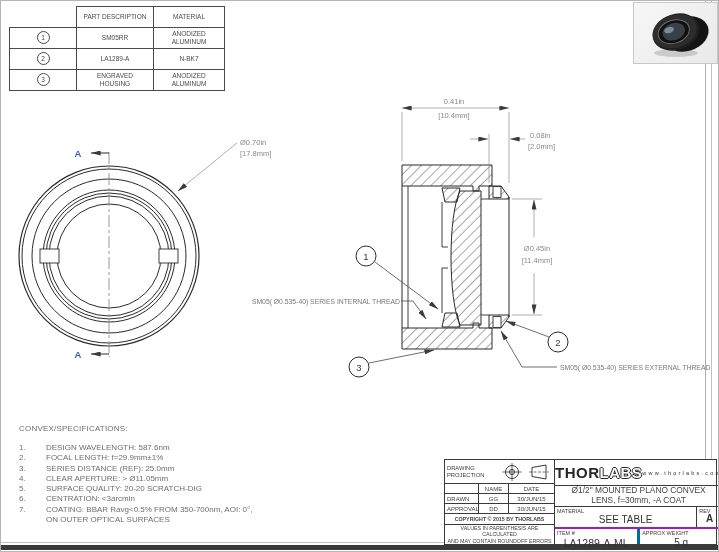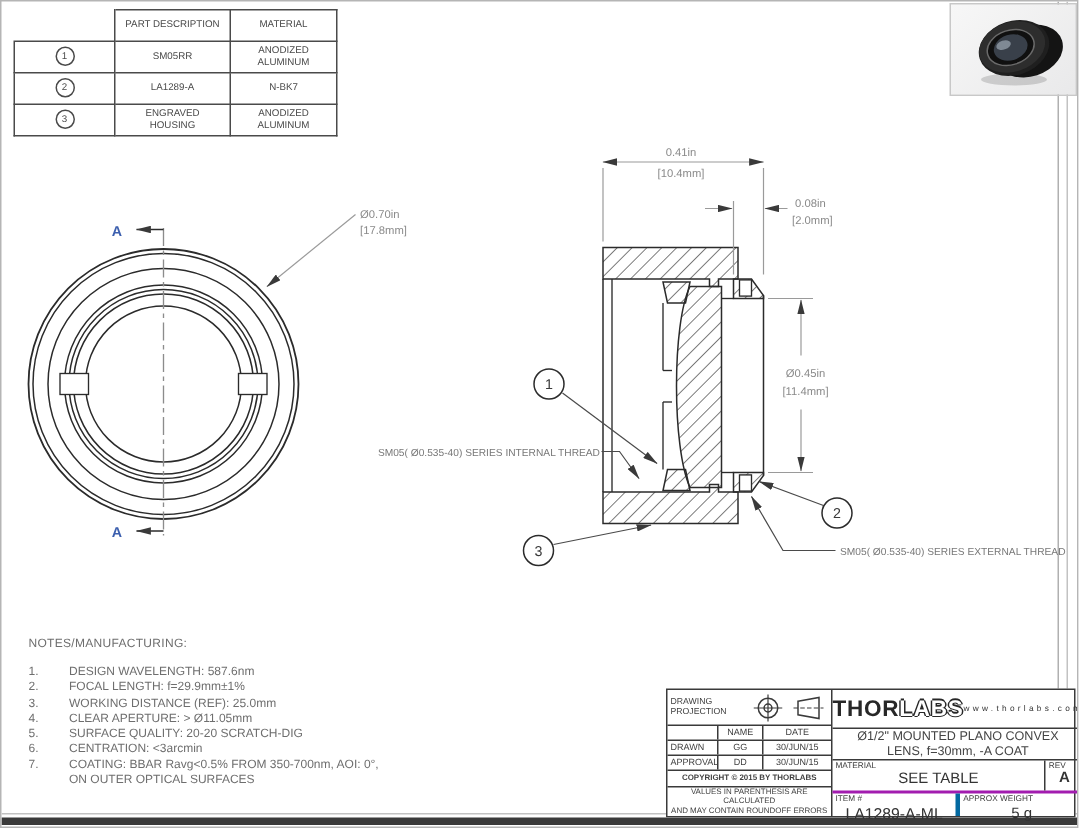--- a/index.html
+++ b/index.html
@@ -243,32 +243,32 @@
 
     <g>
       <path d="M400,300 H412 L425,318" fill="none" stroke="#4a4a4a" stroke-width="0.8" marker-end="url(#arw)"></path>
       <text class="thread-text" x="399" y="303" text-anchor="end">SM05( Ø0.535-40) SERIES INTERNAL THREAD</text>
       <path d="M556,366 H521 L500,330" fill="none" stroke="#4a4a4a" stroke-width="0.8" marker-end="url(#arw)"></path>
       <text class="thread-text" x="559" y="369">SM05( Ø0.535-40) SERIES EXTERNAL THREAD</text>
     </g>
   </svg>
 
   <div class="notes">
-    <div class="notes-title">NOTES/MANUFACTURING:</div>
+    <div class="notes-title">CONVEX/SPECIFICATIONS:</div>
     <div class="note-row">
       <span class="note-num">1.</span>
       <span class="note-text">DESIGN WAVELENGTH: 587.6nm</span>
     </div>
     <div class="note-row">
       <span class="note-num">2.</span>
       <span class="note-text">FOCAL LENGTH: f=29.9mm±1%</span>
     </div>
     <div class="note-row">
       <span class="note-num">3.</span>
-      <span class="note-text">WORKING DISTANCE (REF): 25.0mm</span>
+      <span class="note-text">SERIES DISTANCE (REF): 25.0mm</span>
     </div>
     <div class="note-row">
       <span class="note-num">4.</span>
       <span class="note-text">CLEAR APERTURE: &gt; Ø11.05mm</span>
     </div>
     <div class="note-row">
       <span class="note-num">5.</span>
       <span class="note-text">SURFACE QUALITY: 20-20 SCRATCH-DIG</span>
     </div>
     <div class="note-row">

